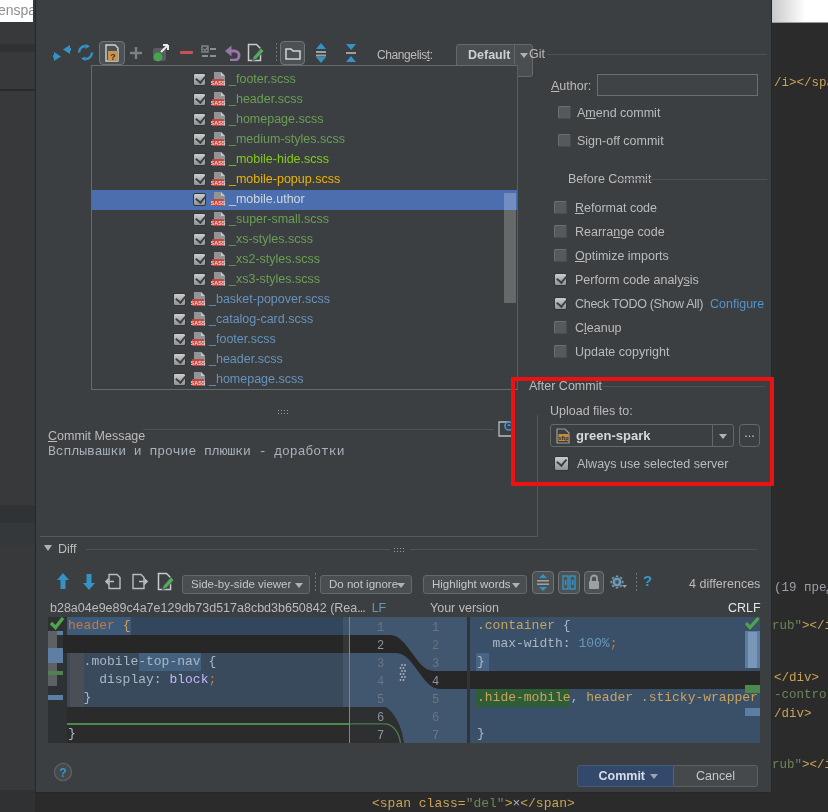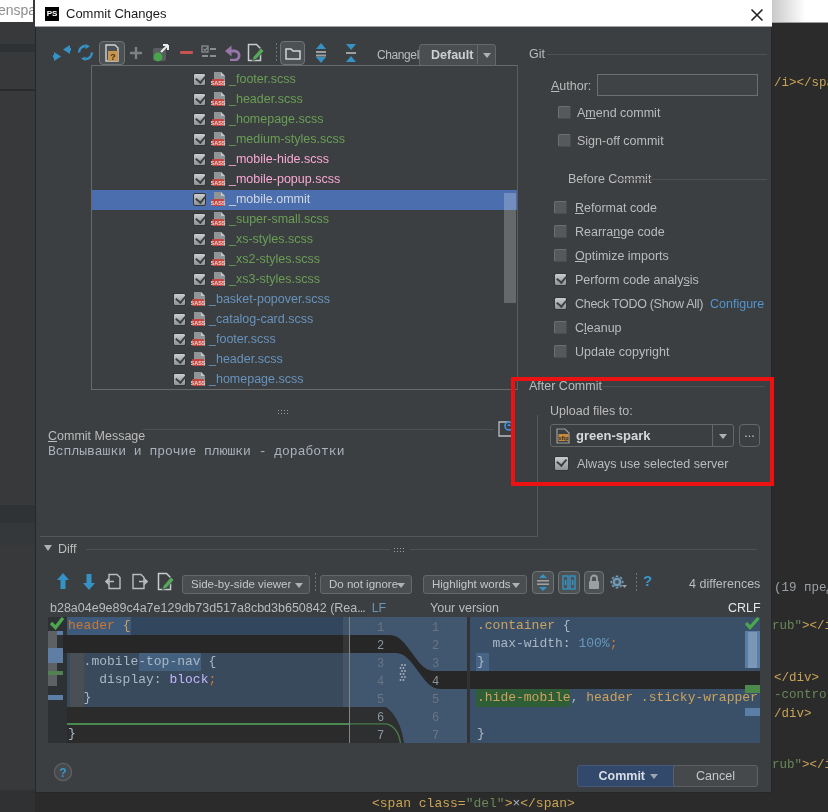--- a/index.html
+++ b/index.html
@@ -44,27 +44,20 @@
     <div class="ab" style="left:0px;top:758px;color:#6a8759;">rub"<span style="color:#c9a456;">&gt;&lt;/i</span></div>
   </div>
 
   <div class="ab mono" style="left:35px;top:793px;width:793px;height:19px;background:#2b2b2b;">
     <span class="ab" style="left:337px;top:3px;font-size:13px;color:#c9a456;">&lt;span class=<span style="color:#6a8759;">"del"</span>&gt;<span style="color:#a9b7c6;">×</span>&lt;/span&gt;</span>
   </div>
 
   <div class="ab" style="left:35px;top:0;width:737px;height:793px;background:#3c3f41;border-left:1px solid #252729;border-right:1px solid #252729;border-bottom:1px solid #252729;box-sizing:border-box;">
   </div>
 
-  <div class="ab" style="left:35px;top:0;width:737px;height:27px;background:#ffffff;border-bottom:1px solid #a0a4a8;box-sizing:border-box;">
-    <div class="ab" style="left:10px;top:7px;width:14px;height:14px;background:#000;color:#fff;font-size:8px;font-weight:bold;text-align:center;line-height:13px;">PS</div>
-    <div class="ab" style="left:31px;top:6px;color:#1a1a1a;font-size:13px;">Commit Changes</div>
-    <svg class="ab" style="left:715px;top:8px;" width="14" height="14">
-        <path d="M1.5 1.5 L12.5 12.5 M12.5 1.5 L1.5 12.5" stroke="#222" stroke-width="1.6"></path>
-      </svg>
-  </div>
 
   <div class="ab" id="toolbar" style="left:35px;top:40px;width:737px;height:26px;">
 
     <svg class="ab" style="left:18px;top:5px;" width="18" height="16">
       <path d="M17 0 L17 9 L10 4.5 Z" fill="#3592c4"></path>
       <rect x="13" y="3" width="5" height="3" fill="#3592c4" transform="rotate(0)"></rect>
       <path d="M1 7 L8 11.5 L1 16 Z" fill="#3592c4"></path>
       <rect x="0" y="10" width="4" height="3" fill="#3592c4"></rect>
     </svg>
 
@@ -126,21 +119,21 @@
       <path d="M8 20 L13 14 H3 Z" fill="#3592c4"></path>
     </svg>
 
     <svg class="ab" style="left:308px;top:3px;" width="16" height="20">
       <path d="M8 7 L13 1 H3 Z" fill="#3592c4"></path>
       <rect x="3" y="9" width="10" height="2" fill="#9ca0a2"></rect>
       <path d="M8 13 L13 19 H3 Z" fill="#3592c4"></path>
     </svg>
 
     <div class="ab" style="left:342px;top:8px;font-size:12px;letter-spacing:-0.4px;">Changelis<u>t</u>:</div>
-    <div class="combo" style="left:384px;top:4px;width:77px;height:33px;">
+    <div class="combo" style="left:421px;top:4px;width:77px;height:33px;">
       <span style="position:absolute;left:11px;top:3px;font-weight:bold;font-size:12.5px;color:#ccd0d3;">Default</span>
       <span style="position:absolute;right:17px;top:0;width:1px;height:19px;background:#646869;"></span>
       <span class="caret" style="position:absolute;right:4px;top:8px;"></span>
     </div>
 
     <div class="ab" style="left:494px;top:7px;">Git</div>
     <div class="rule" style="left:512px;top:14px;width:220px;"></div>
   </div>
 
   <div class="ab" id="filelist" style="left:91px;top:65px;width:427px;height:325px;border:1px solid #68696b;border-right-color:#5a5c5e;box-sizing:border-box;background:#3c3f41;overflow:hidden;">
@@ -180,37 +173,37 @@
           <text x="7" y="13.6" font-size="5.5" font-weight="bold" fill="#f0d4d2" text-anchor="middle" font-family="Liberation Sans">SASS</text>
         </svg>
         <div class="ab" style="left:137px;top:66px;color:#6a9e55;">_medium-styles.scss</div>
         <div class="cb on" style="left:101px;top:87px;"></div>
         <svg class="ab" style="left:119px;top:85px;" width="16" height="16">
           <path d="M3 1 h7 l4 4 v10 h-11 Z" fill="#8f9496"></path>
           <path d="M10 1 l4 4 h-4 Z" fill="#c2c6c8"></path>
           <rect x="1" y="8" width="12" height="7" rx="1" fill="#bf4641"></rect>
           <text x="7" y="13.6" font-size="5.5" font-weight="bold" fill="#f0d4d2" text-anchor="middle" font-family="Liberation Sans">SASS</text>
         </svg>
-        <div class="ab" style="left:137px;top:86px;color:#f9a8d4;">_mobile-hide.scss</div>
+        <div class="ab" style="left:137px;top:86px;color:#84cc16;">_mobile-hide.scss</div>
         <div class="cb on" style="left:101px;top:107px;"></div>
         <svg class="ab" style="left:119px;top:105px;" width="16" height="16">
           <path d="M3 1 h7 l4 4 v10 h-11 Z" fill="#8f9496"></path>
           <path d="M10 1 l4 4 h-4 Z" fill="#c2c6c8"></path>
           <rect x="1" y="8" width="12" height="7" rx="1" fill="#bf4641"></rect>
           <text x="7" y="13.6" font-size="5.5" font-weight="bold" fill="#f0d4d2" text-anchor="middle" font-family="Liberation Sans">SASS</text>
         </svg>
-        <div class="ab" style="left:137px;top:106px;color:#f9a8d4;">_mobile-popup.scss</div>
+        <div class="ab" style="left:137px;top:106px;color:#eab308;">_mobile-popup.scss</div>
         <div class="cb on" style="left:101px;top:127px;"></div>
         <svg class="ab" style="left:119px;top:125px;" width="16" height="16">
           <path d="M3 1 h7 l4 4 v10 h-11 Z" fill="#8f9496"></path>
           <path d="M10 1 l4 4 h-4 Z" fill="#c2c6c8"></path>
           <rect x="1" y="8" width="12" height="7" rx="1" fill="#bf4641"></rect>
           <text x="7" y="13.6" font-size="5.5" font-weight="bold" fill="#f0d4d2" text-anchor="middle" font-family="Liberation Sans">SASS</text>
         </svg>
-        <div class="ab" style="left:137px;top:126px;color:#d2d8de;">_mobile.ommit</div>
+        <div class="ab" style="left:137px;top:126px;color:#d2d8de;">_mobile.uthor</div>
         <div class="cb on" style="left:101px;top:147px;"></div>
         <svg class="ab" style="left:119px;top:145px;" width="16" height="16">
           <path d="M3 1 h7 l4 4 v10 h-11 Z" fill="#8f9496"></path>
           <path d="M10 1 l4 4 h-4 Z" fill="#c2c6c8"></path>
           <rect x="1" y="8" width="12" height="7" rx="1" fill="#bf4641"></rect>
           <text x="7" y="13.6" font-size="5.5" font-weight="bold" fill="#f0d4d2" text-anchor="middle" font-family="Liberation Sans">SASS</text>
         </svg>
         <div class="ab" style="left:137px;top:146px;color:#6a9e55;">_super-small.scss</div>
         <div class="cb on" style="left:101px;top:167px;"></div>
         <svg class="ab" style="left:119px;top:165px;" width="16" height="16">

